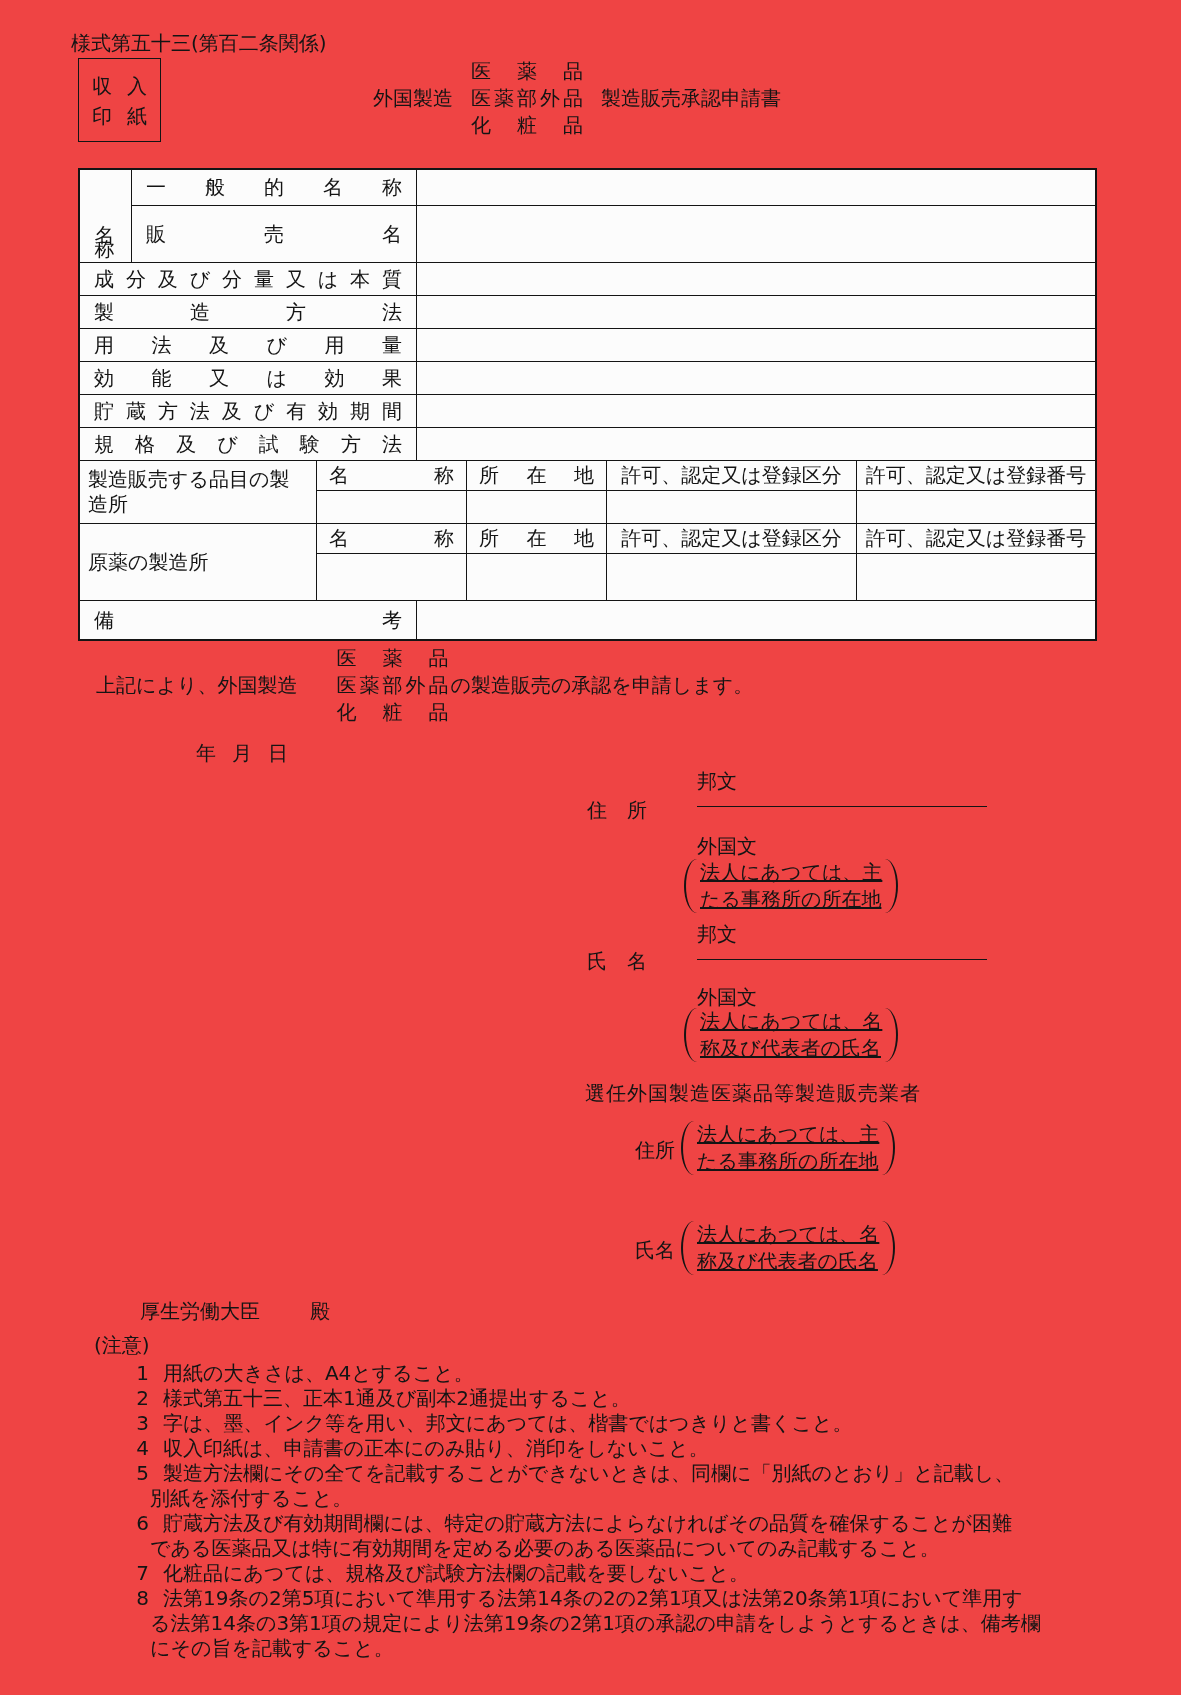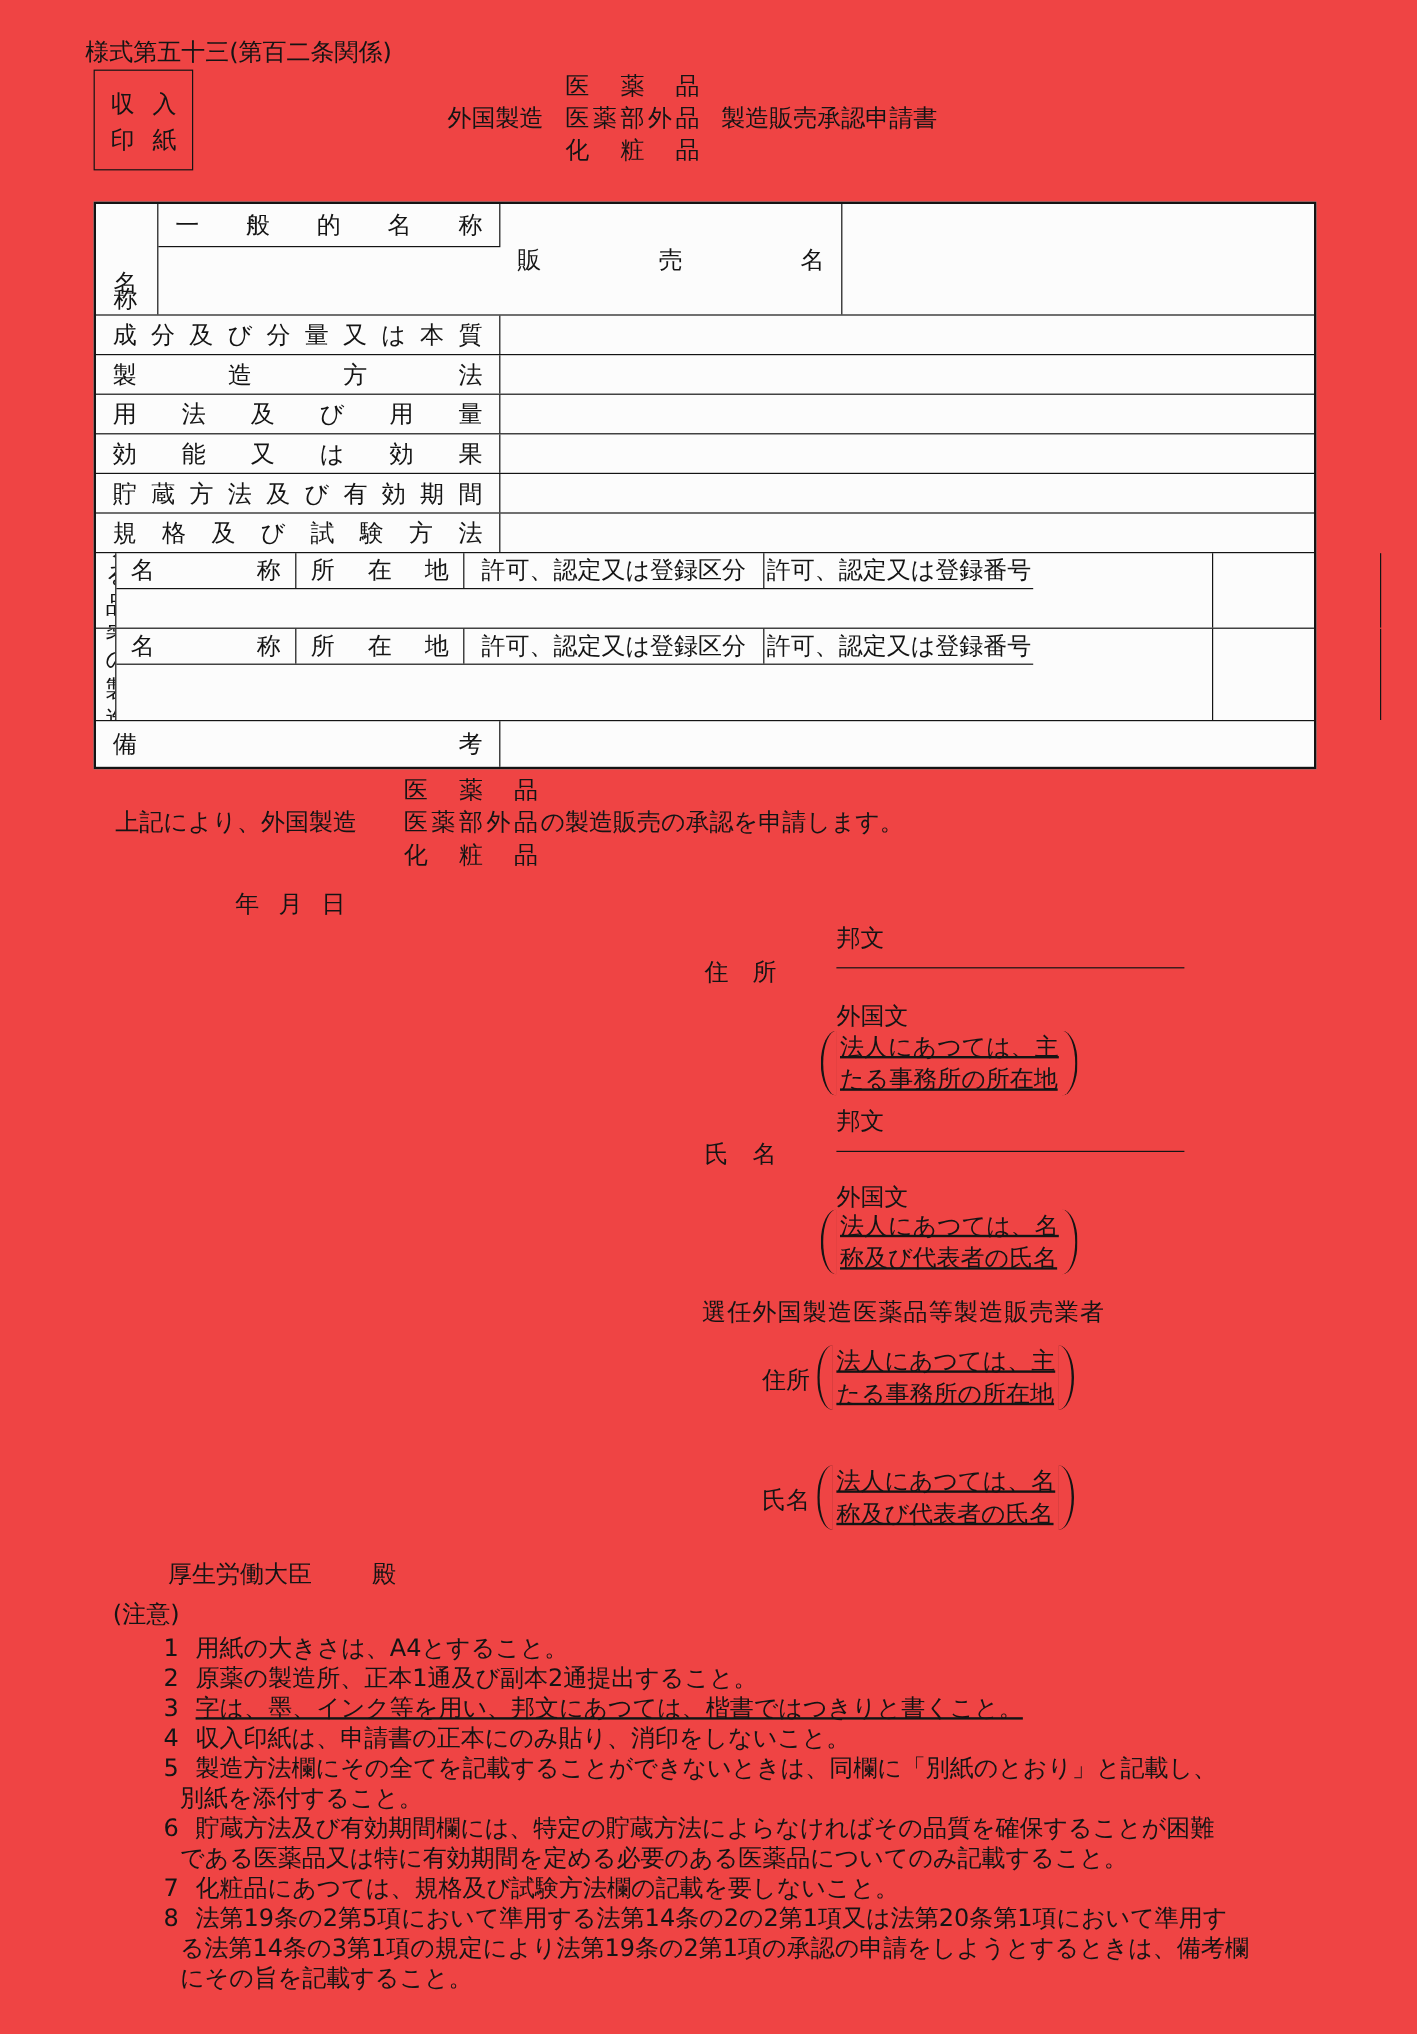--- a/index.html
+++ b/index.html
@@ -26,21 +26,21 @@
   .tproducts { width:112px; line-height:27px; margin:0 18px; }
 
   
   .ftable { left:78px; top:168px; width:1019px; border:2px solid #141414; display:flex; flex-direction:column; background:#fcfcfc; }
   .trow { display:flex; border-bottom:1px solid #141414; }
   .trow.last { border-bottom:none; }
   .cell { display:flex; align-items:center; border-right:1px solid #141414; overflow:hidden; }
   .cell.nob { border-right:none; }
   .c-namegroup { width:52px; justify-content:center; }
   .vtext { writing-mode:vertical-rl; text-orientation:upright; letter-spacing:14px; padding-top:14px; }
-  .name-right, .fact-right { flex:1; display:flex; flex-direction:row; }
+  .name-right, .fact-right { flex:1; display:flex; flex-direction:column; }
   .subrow { display:flex; border-bottom:1px solid #141414; flex:0 0 auto; }
   .subrow.lastsub { border-bottom:none; flex:1 1 auto; }
   .c-label { width:285px; padding:0 14px; }
   .c-value { flex:1; }
   .c-biglabel { width:337px; padding:0 14px; }
   .c-factlabel { width:237px; padding:2px 8px; }
   .flabel { line-height:25px; }
   .c-f1 { width:150px; padding:0 12px; }
   .c-f2 { width:140px; padding:0 12px; }
   .c-f3 { width:250px; padding:0 2px; }
@@ -283,23 +283,23 @@
     <span class="nw">厚生労働大臣</span>
     <span class="hono nw">殿</span>
   </div>
 
   <div class="abs nw" style="left:94px; top:1332px;">(注意)</div>
 
   <div class="nline" style="top:1360px;">
     <span class="nnum">1</span><span class="ntext">用紙の大きさは、A4とすること。</span>
   </div>
   <div class="nline" style="top:1385px;">
-    <span class="nnum">2</span><span class="ntext">原薬の製造所、正本1通及び副本2通提出すること。</span>
-  </div>
-  <div class="nline" style="top:1410px;text-decoration:underline;">
+    <span class="nnum">2</span><span class="ntext">様式第五十三、正本1通及び副本2通提出すること。</span>
+  </div>
+  <div class="nline" style="top:1410px;">
     <span class="nnum">3</span><span class="ntext">字は、墨、インク等を用い、邦文にあつては、楷書ではつきりと書くこと。</span>
   </div>
   <div class="nline" style="top:1435px;">
     <span class="nnum">4</span><span class="ntext">収入印紙は、申請書の正本にのみ貼り、消印をしないこと。</span>
   </div>
   <div class="nline" style="top:1460px;">
     <span class="nnum">5</span><span class="ntext">製造方法欄にその全てを記載することができないときは、同欄に「別紙のとおり」と記載し、</span>
   </div>
   <div class="nline cont" style="top:1485px;">
     <span>別紙を添付すること。</span>

